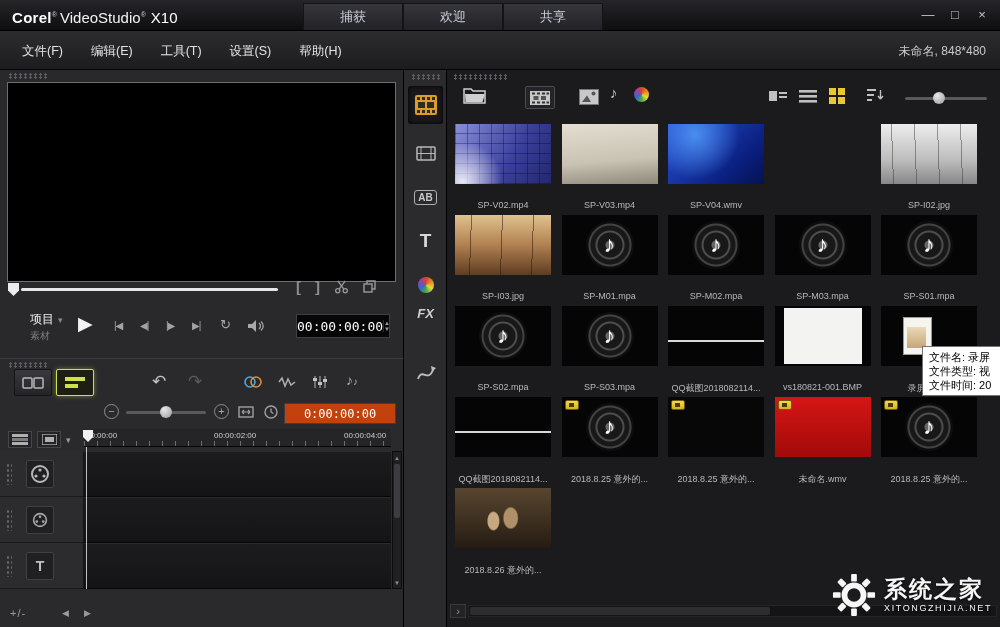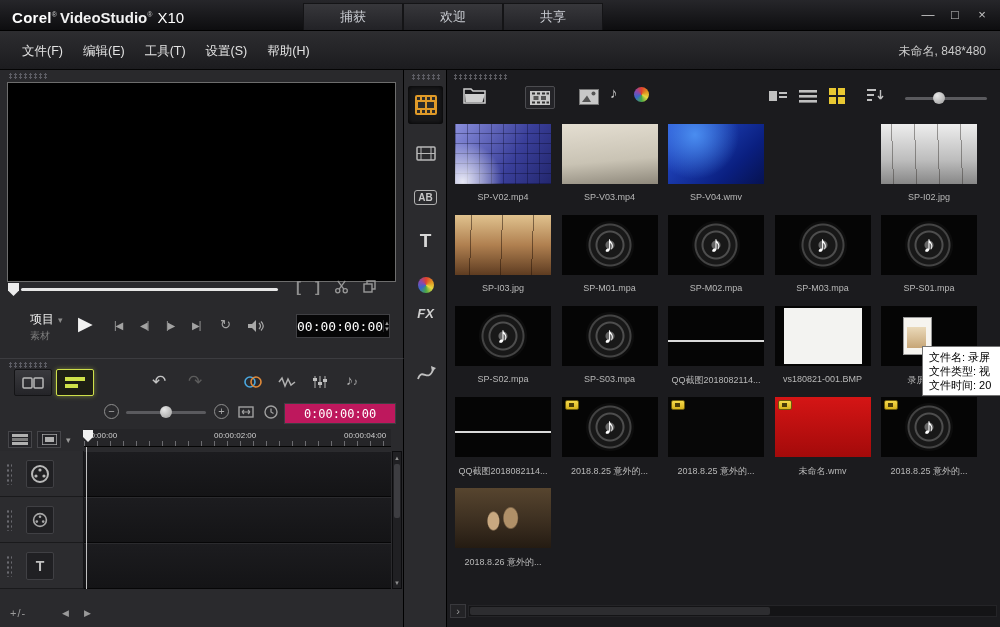--- a/index.html
+++ b/index.html
@@ -9,33 +9,33 @@
     font-size:12px;overflow:hidden}
   .mono{font-family:"DejaVu Sans Mono","Liberation Mono",monospace}
   svg{display:block}
 
   
   #titlebar{position:absolute;left:0;top:0;width:1000px;height:31px;
     background:linear-gradient(#26262a,#0d0d0f);border-bottom:1px solid #000}
   #logo{position:absolute;left:12px;top:0;height:30px;line-height:30px;color:#fff;font-size:15px;white-space:nowrap}
   #logo .brand{font-weight:bold;letter-spacing:.3px}
   #logo sup{font-size:7px;vertical-align:super;color:#ccc}
-  #logo .product{margin-left:3px;font-weight:bold;color:#f2f2f2}
+  #logo .product{margin-left:3px;font-weight:normal;color:#f2f2f2}
   #logo .version{margin-left:5px;font-weight:normal;color:#fff}
   #tabs{position:absolute;left:303px;top:3px;display:flex;height:27px}
   .tab{width:100px;display:flex;align-items:center;justify-content:center;font-size:13px;
     color:#c9ccd2;background:linear-gradient(#37373b,#222226);border:1px solid #141416;border-bottom:none}
   .tab.active{background:linear-gradient(#38bdf2,#0d82c4);color:#fff;font-weight:bold}
   #winctl{position:absolute;right:8px;top:6px;display:flex;gap:7px}
   #winctl span{width:20px;height:18px;text-align:center;line-height:17px;color:#c4c4c4;font-size:13px}
 
   
   #menubar{position:absolute;left:0;top:31px;width:1000px;height:39px;
     background:linear-gradient(#2d2d30,#1c1c1f);border-bottom:1px solid #050505}
-  #menu-items{position:absolute;left:22px;bottom:9px;display:flex;gap:20px;font-size:12.5px;color:#e3e3e3}
+  #menu-items{position:absolute;left:22px;bottom:9px;display:flex;gap:28px;font-size:12.5px;color:#e3e3e3}
   #project-info{position:absolute;right:14px;bottom:9px;color:#c9c9c9;font-size:12px}
 
   .dots{position:absolute;height:6px;
     background-image:radial-gradient(circle,#63636a 1px,transparent 1.4px);
     background-size:5px 3px;opacity:.9}
 
   
   #preview-panel{position:absolute;left:0;top:70px;width:404px;height:288px;
     background:#29292c;border-right:1px solid #000}
   #preview-screen{position:absolute;left:7px;top:12px;width:389px;height:200px;background:#000;border:1px solid #6d6d6d}
@@ -65,21 +65,21 @@
   .viewbtn.active{background:#1e1e14;border:1px solid #cfe04a;box-shadow:0 0 5px rgba(207,224,74,.45)}
   .histbtn{position:absolute;top:12px;font-size:17px}
   .tl-icon{position:absolute;top:16px}
   #zoom-out,#zoom-in{position:absolute;top:45px;width:15px;height:15px;border:1.5px solid #8e8e8e;border-radius:50%;
     color:#a8a8a8;font-size:11px;line-height:12px;text-align:center}
   #tl-slider-track{position:absolute;left:126px;top:52px;width:80px;height:3px;background:#5a5a5e;border-radius:2px}
   #tl-slider-handle{position:absolute;left:160px;top:47px;width:12px;height:12px;border-radius:50%;
     background:radial-gradient(circle at 35% 30%,#e8e8e8,#9a9a9a)}
   #fit-btn{position:absolute;left:238px;top:47px}
   #clock-btn{position:absolute;left:264px;top:46px}
-  #tl-timecode{position:absolute;left:284px;top:44px;width:112px;height:21px;background:#be185d;border:1px solid #3e3e42;
+  #tl-timecode{position:absolute;left:284px;top:44px;width:112px;height:21px;background:#c2410c;border:1px solid #3e3e42;
     color:#fff;font-size:12px;display:flex;align-items:center;justify-content:center}
   #track-toggles{position:absolute;left:8px;top:72px;display:flex;gap:5px;align-items:center}
   .mini-btn{width:24px;height:17px;background:#242428;border:1px solid #46464a;display:flex;align-items:center;justify-content:center}
   #track-toggles .caret{color:#9a9a9a;font-size:9px}
   #tl-ruler{position:absolute;left:84px;top:70px;width:307px;height:18px;background:#252528;border-bottom:1px solid #050505}
   #tl-ruler::after{content:"";position:absolute;left:0;bottom:0;height:5px;width:100%;
     background:repeating-linear-gradient(90deg,#6c6c70 0 1px,transparent 1px 13px)}
   .rlabel{position:absolute;top:2px;font-size:8px;color:#cfcfcf;white-space:nowrap}
   #ruler-marker{position:absolute;left:-1px;top:1px;width:10px;height:12px;background:#f0f0f0;
     clip-path:polygon(0 0,100% 0,100% 58%,50% 100%,0 58%);z-index:3}
@@ -115,21 +115,21 @@
   #library{position:absolute;left:447px;top:70px;width:553px;height:557px;background:#1b1b1e}
   .libtool{position:absolute;display:flex;align-items:center;justify-content:center}
   #filter-film-box{left:78px;top:16px;width:30px;height:23px;background:#242428;border:1px solid #4c4c50;border-radius:2px}
   #lib-music{font-size:15px;color:#c8c8c8}
   #lib-slider-track{position:absolute;left:458px;top:27px;width:82px;height:3px;background:#5a5a5e;border-radius:2px}
   #lib-slider-handle{position:absolute;left:486px;top:22px;width:12px;height:12px;border-radius:50%;
     background:radial-gradient(circle at 35% 30%,#e8e8e8,#9a9a9a)}
   #grid{position:absolute;left:0;top:0;right:0;bottom:0}
   .cell{position:absolute;width:106px;height:88px}
   .thumb{position:relative;width:96px;height:60px;margin:0 auto;background:#050505;overflow:hidden}
-  .clabel{margin-top:8px;text-align:center;font-size:9px;color:#b8b8b8;white-space:nowrap;
+  .clabel{margin-top:16px;text-align:center;font-size:9px;color:#b8b8b8;white-space:nowrap;
     overflow:hidden;text-overflow:ellipsis;padding:0 2px}
   .t-mosaic{background:linear-gradient(120deg,#8a8fdc,#3a3f9a 60%,#23276e)}
   .t-mosaic::after{content:"";position:absolute;inset:0;
     background:radial-gradient(circle at 8% 96%,rgba(255,255,255,.85),transparent 38%),
     repeating-linear-gradient(0deg,rgba(5,5,30,.35) 0 1px,transparent 1px 10px),
     repeating-linear-gradient(90deg,rgba(5,5,30,.35) 0 1px,transparent 1px 12px)}
   .t-graybeige{background:linear-gradient(175deg,#e4ded1,#c9c3b4 60%,#8e887b)}
   .t-bluewater{background:radial-gradient(circle at 28% 18%,#4a8df0,transparent 52%),
     linear-gradient(135deg,#2a55d8,#0a1f80 70%,#061250)}
   .t-dandelion{background:radial-gradient(circle at 62% 38%,#fff 0 10px,rgba(255,255,255,.55) 16px,transparent 27px),
@@ -623,14 +623,35 @@
         <div id="lib-hscroll-thumb"></div>
       </div>
   </div>
 
   <div id="tooltip">
     <div>文件名: 录屏</div>
     <div>文件类型: 视</div>
     <div>文件时间: 20</div>
   </div>
 
+  <div id="watermark">
+    <span>
+        <svg width="44" height="44" viewBox="0 0 46 46">
+          <g fill="#fff">
+            <circle cx="23" cy="23" r="10" fill="none" stroke="#fff" stroke-width="6"></circle>
+            <rect x="20" y="1" width="6" height="8" rx="1"></rect>
+            <rect x="20" y="37" width="6" height="8" rx="1"></rect>
+            <rect x="1" y="20" width="8" height="6" rx="1"></rect>
+            <rect x="37" y="20" width="8" height="6" rx="1"></rect>
+            <rect x="20" y="1" width="6" height="8" rx="1" transform="rotate(45 23 23)"></rect>
+            <rect x="20" y="1" width="6" height="8" rx="1" transform="rotate(135 23 23)"></rect>
+            <rect x="20" y="1" width="6" height="8" rx="1" transform="rotate(225 23 23)"></rect>
+            <rect x="20" y="1" width="6" height="8" rx="1" transform="rotate(315 23 23)"></rect>
+          </g>
+        </svg>
+      </span>
+    <div id="wm-text">
+      <div id="wm-name">系统之家</div>
+      <div id="wm-site">XITONGZHIJIA.NET</div>
+    </div>
+  </div>
 
 </div>
 
 </body></html>

